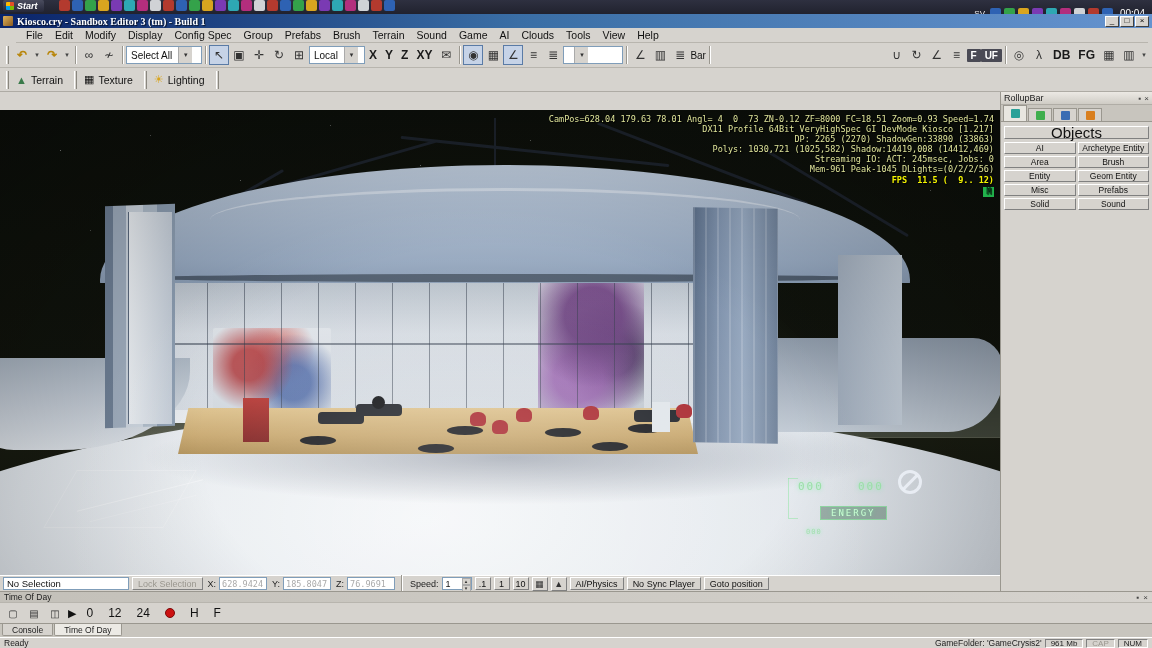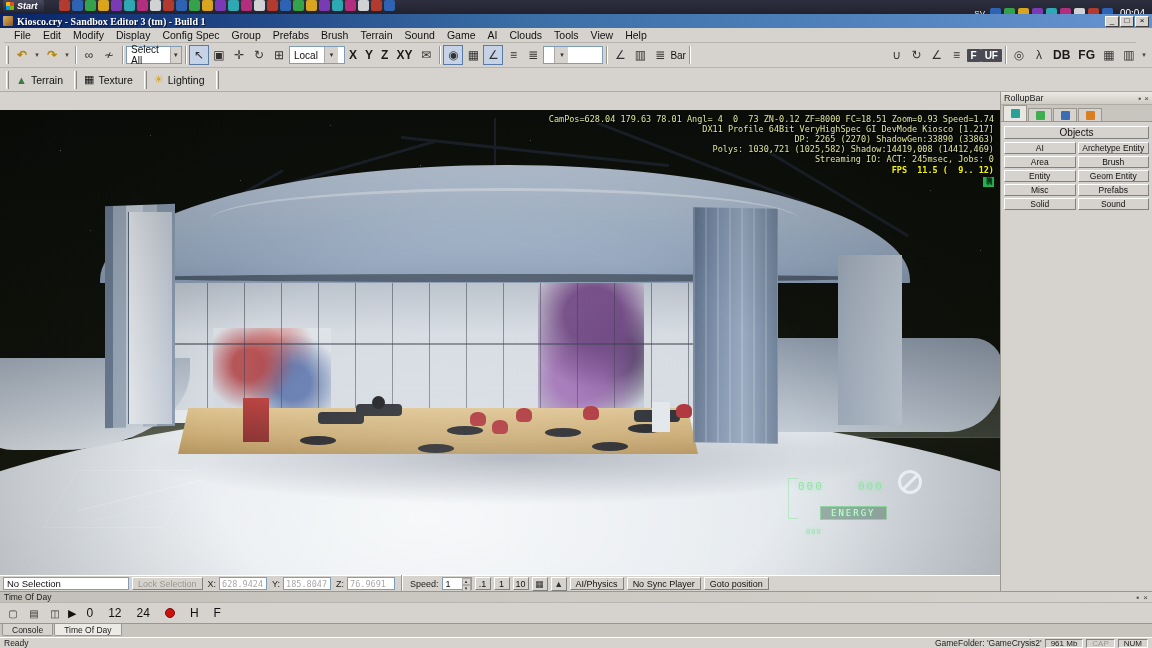--- a/index.html
+++ b/index.html
@@ -30,21 +30,21 @@
   .titlebar{position:absolute;top:14px;left:0;width:1152px;height:14px;
     background:linear-gradient(90deg,#0a246a,#3a6ea5 45%,#6593cf);color:#fff;
     display:flex;align-items:center;padding:0 3px;}
   .app-ico{width:10px;height:10px;background:linear-gradient(135deg,#e0b25a,#8a5a1f);border-radius:1px;margin-right:4px;}
   .title-text{font-size:10px;font-weight:bold;text-shadow:1px 1px 1px rgba(0,0,0,.7);white-space:nowrap;font-family:Liberation Serif, serif;}
   .win-controls{margin-left:auto;display:flex;gap:1px;}
   .wc{width:14px;height:11px;background:#d6d3ce;border:1px solid;border-color:#fff #404040 #404040 #fff;
       font-size:8px;line-height:8px;text-align:center;color:#000;}
 
   
-  .menubar{position:absolute;top:28px;left:4px;width:1132px;height:15px;background:#d6d3ce;
+  .menubar{position:absolute;top:28px;left:16px;width:1132px;height:15px;background:#d6d3ce;
     display:flex;align-items:flex-end;padding-left:4px;border-bottom:1px solid #b8b5ae;}
   .menu-item{padding:1px 6px;font-size:10.5px;color:#111;white-space:nowrap;}
 
   
   .toolbar1{position:absolute;top:43px;left:0;width:1152px;height:25px;background:#d6d3ce;
     display:flex;align-items:center;padding:0 3px;border-bottom:1px solid #b8b5ae;}
   .toolbar2{position:absolute;top:68px;left:0;width:1152px;height:24px;background:#d6d3ce;
     display:flex;align-items:center;padding:0 3px;border-bottom:1px solid #aeaba4;}
   .grip{width:3px;height:18px;border-left:1px solid #fff;border-right:1px solid #8a877f;margin:0 3px;}
   .sep{width:1px;height:18px;background:#9a978f;box-shadow:1px 0 0 #fff;margin:0 3px;}
@@ -191,21 +191,21 @@
   .rb-title .sp{margin-left:auto;display:flex;gap:3px;font-size:8px;color:#444;}
   .rb-tabs{height:17px;display:flex;align-items:flex-end;padding:1px 2px 0;gap:1px;
     border-bottom:1px solid #9a978f;background:#c8c5be;}
   .rb-tab{width:24px;height:13px;background:#d6d3ce;border:1px solid #9a978f;border-bottom:none;
     display:flex;align-items:center;justify-content:center;}
   .rb-tab.active{height:16px;background:#e8e6e0;}
   .rb-tab .ico{width:9px;height:9px;border-radius:1px;}
   .ico.teal{background:#2aa198}.ico.green{background:#3fae4e}.ico.blue{background:#3a6db3}.ico.orange{background:#d97f1f}
   .rb-body{padding:4px 3px;}
   .rb-section{width:100%;height:13px;background:#d6d3ce;border:1px solid;
-    border-color:#fff #808080 #808080 #fff;font-size:10px;display:flex;align-items:center;
+    border-color:#fff #808080 #808080 #fff;font-size:15px;display:flex;align-items:center;
     justify-content:center;margin-bottom:3px;color:#111;text-align:center;}
   .rb-grid{display:grid;grid-template-columns:1fr 1fr;gap:2px 2px;}
   .rb-btn{height:12px;background:#d6d3ce;border:1px solid;border-color:#fff #808080 #808080 #fff;
     font-size:8.5px;display:flex;align-items:center;justify-content:center;color:#111;
     white-space:nowrap;overflow:hidden;}
 
   
   .selbar{position:absolute;top:575px;left:0;width:1000px;height:16px;background:#d6d3ce;
     border-top:1px solid #fff;display:flex;align-items:center;gap:3px;padding:0 3px;font-size:9.5px;}
   .sel-display{width:126px;height:13px;background:#fff;border:1px solid #7f9db9;font-size:9.5px;
@@ -338,21 +338,21 @@
   <div class="toolbar1">
     <span class="grip"></span>
     <span class="tbtn gold">↶</span>
     <span class="tbtn narrow">▾</span>
     <span class="tbtn gold">↷</span>
     <span class="tbtn narrow">▾</span>
     <span class="sep"></span>
     <span class="tbtn">∞</span>
     <span class="tbtn">≁</span>
     <span class="sep"></span>
-    <div class="dropdown" style="width:56px">
+    <div class="dropdown" style="width:76px">
       <span>Select All</span>
       <span class="dd-arrow">▾</span>
     </div>
     <span class="sep"></span>
     <span class="tbtn pressed">↖</span>
     <span class="tbtn">▣</span>
     <span class="tbtn">✛</span>
     <span class="tbtn">↻</span>
     <span class="tbtn">⊞</span>
     <div class="dropdown" style="width:56px">
@@ -483,20 +483,21 @@
     <span class="hud-line hl2"></span>
     <span class="hud-line hl3"></span>
     <span class="noentry"></span>
 
     <div class="vp-debug">
       <span class="dbg">CamPos=628.04 179.63 78.01 Angl= 4  0  73 ZN-0.12 ZF=8000 FC=18.51 Zoom=0.93 Speed=1.74</span>
       <span class="dbg">DX11 Profile 64Bit VeryHighSpec GI DevMode Kiosco [1.217]</span>
       <span class="dbg">DP: 2265 (2270) ShadowGen:33890 (33863)</span>
       <span class="dbg">Polys: 1030,721 (1025,582) Shadow:14419,008 (14412,469)</span>
       <span class="dbg">Streaming IO: ACT: 245msec, Jobs: 0</span>
+      <span class="dbg">Mem-961 Peak-1045 DLights=(0/2/2/56)</span>
       <span class="fps-line">FPS  11.5 (  9.. 12)</span>
       <span class="m-badge">M</span>
     </div>
   </div>
 
   <div class="rollup">
     <div class="rb-title">
       <span>RollupBar</span>
       <span class="sp">
         <span>▪</span>

